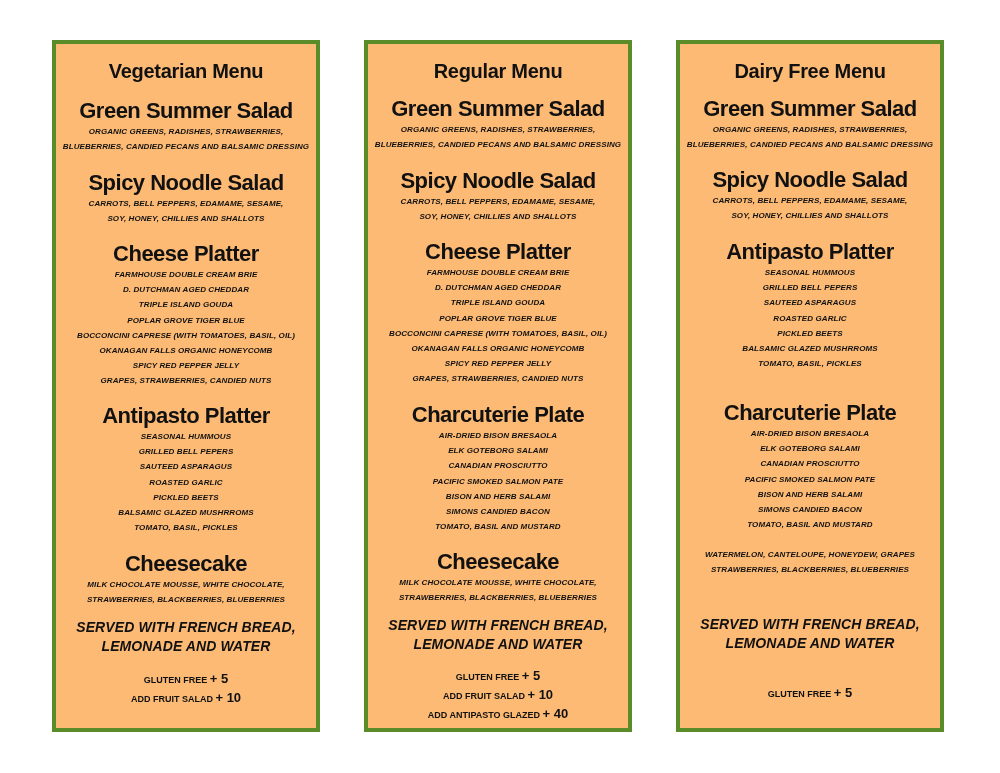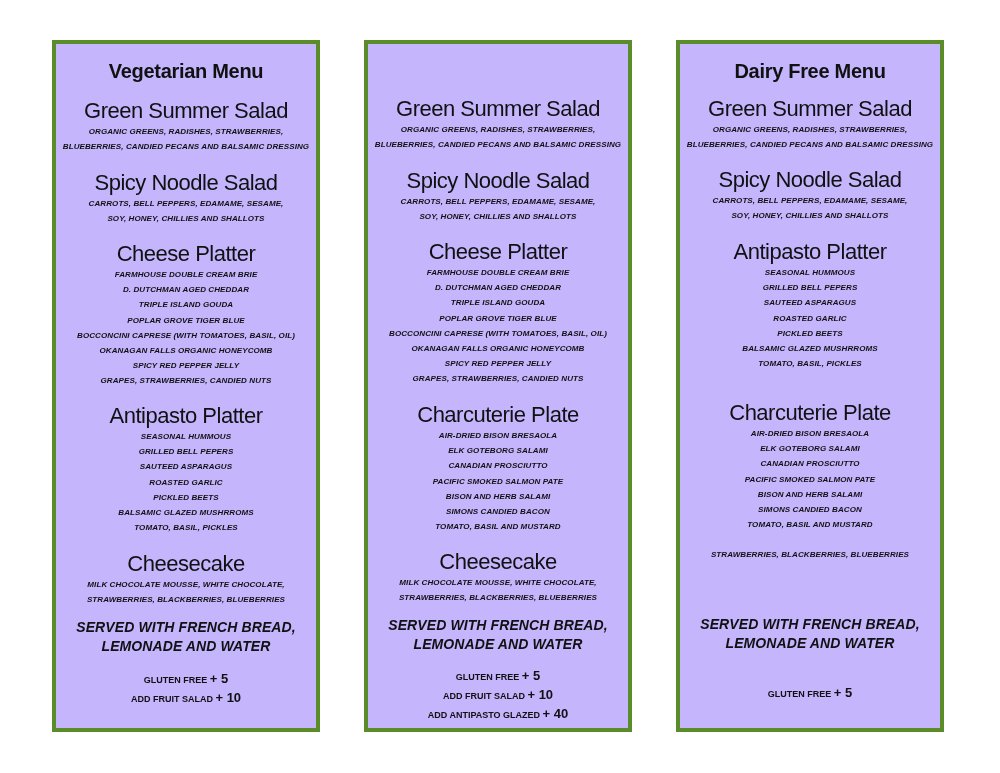--- a/index.html
+++ b/index.html
@@ -1,25 +1,25 @@
 <!DOCTYPE html>
 <html><head>
 <meta charset="utf-8">
 <style>
   html, body { margin:0; padding:0; background:#ffffff; }
   body { width:1000px; height:773px; position:relative; overflow:hidden;
          font-family:"Liberation Sans", "DejaVu Sans", sans-serif; color:#111; }
   .panel { position:absolute; top:40px; width:260px; height:684px;
-           border:4px solid #5b8c2a; background:#c4b5fd; box-sizing:content-box; text-align:center; }
+           border:4px solid #5b8c2a; background:#fdba74; box-sizing:content-box; text-align:center; }
   .panel.p0 { left:52px; }
   .panel.p1 { left:364px; }
   .panel.p2 { left:676px; }
   .menu-title { position:absolute; left:0; right:0; font-weight:bold; font-size:20px; letter-spacing:-0.3px; }
   .section { position:absolute; left:0; right:0; }
-  .dish-name { font-weight:normal; font-size:22px; letter-spacing:-0.5px; line-height:26px; }
+  .dish-name { font-weight:bold; font-size:22px; letter-spacing:-0.5px; line-height:26px; }
   .dish-line { font-weight:bold; font-style:italic; font-size:8px; line-height:15.2px; letter-spacing:0.1px; }
   .served { position:absolute; left:0; right:0; }
   .served .dish-line { font-size:14px; line-height:19px; }
   .addons { position:absolute; left:0; right:0; }
   .addon { font-weight:bold; font-size:9px; line-height:18px; }
   .addon .price { font-size:13px; }
 </style>
 </head>
 <body>
 
@@ -78,20 +78,21 @@
       <span class="price">+ 5</span>
     </div>
     <div class="addon">
       <span>ADD FRUIT SALAD</span>
       <span class="price">+ 10</span>
     </div>
   </div>
 </div>
 
 <div class="panel p1" style="border-color: rgb(91, 140, 42);">
+  <div class="menu-title" style="top:16px">Regular Menu</div>
 
   <div class="section" style="top:52px">
     <div class="dish-name">Green Summer Salad</div>
     <div class="dish-line">ORGANIC GREENS, RADISHES, STRAWBERRIES,</div>
     <div class="dish-line">BLUEBERRIES, CANDIED PECANS AND BALSAMIC DRESSING</div>
   </div>
 
   <div class="section" style="top:124px">
     <div class="dish-name">Spicy Noodle Salad</div>
     <div class="dish-line">CARROTS, BELL PEPPERS, EDAMAME, SESAME,</div>
@@ -179,20 +180,21 @@
     <div class="dish-line">AIR-DRIED BISON BRESAOLA</div>
     <div class="dish-line">ELK GOTEBORG SALAMI</div>
     <div class="dish-line">CANADIAN PROSCIUTTO</div>
     <div class="dish-line">PACIFIC SMOKED SALMON PATE</div>
     <div class="dish-line">BISON AND HERB SALAMI</div>
     <div class="dish-line">SIMONS CANDIED BACON</div>
     <div class="dish-line">TOMATO, BASIL AND MUSTARD</div>
   </div>
 
   <div class="section" style="top:503px">
+    <div class="dish-line">WATERMELON, CANTELOUPE, HONEYDEW, GRAPES</div>
     <div class="dish-line">STRAWBERRIES, BLACKBERRIES, BLUEBERRIES</div>
   </div>
 
   <div class="served" style="top:571px">
     <div class="dish-line">SERVED WITH FRENCH BREAD,</div>
     <div class="dish-line">LEMONADE AND WATER</div>
   </div>
 
   <div class="addons" style="top:640px">
     <div class="addon">

